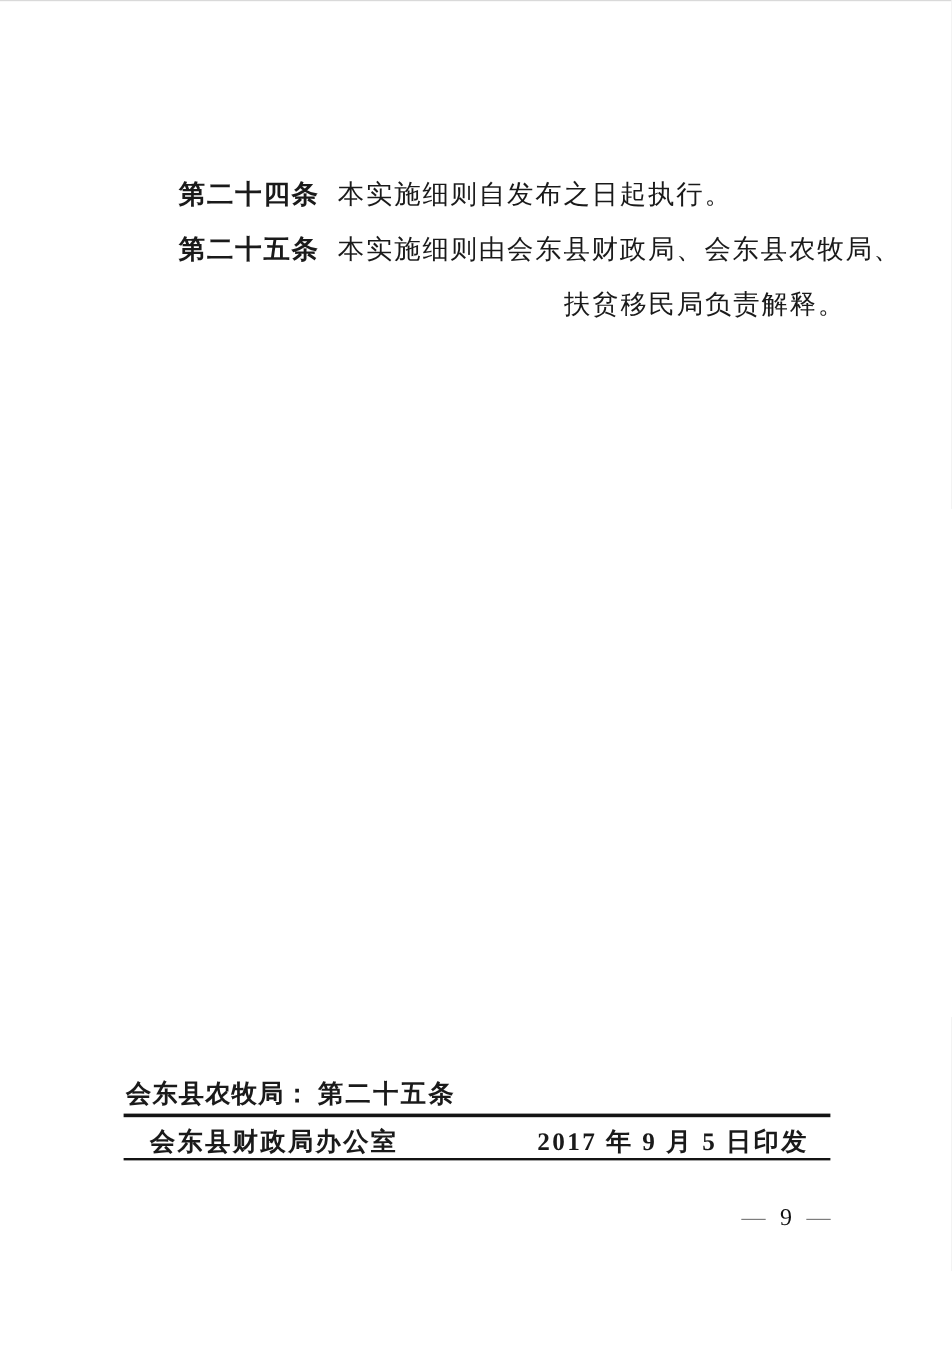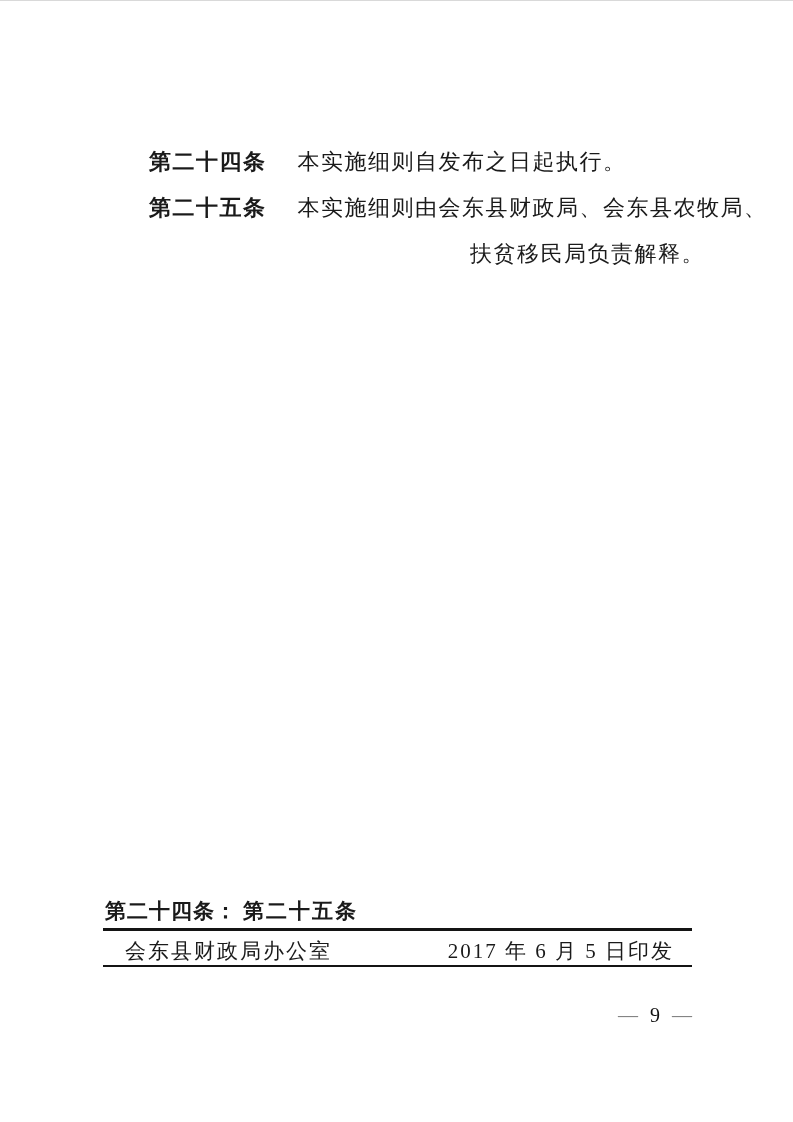--- a/index.html
+++ b/index.html
@@ -30,21 +30,21 @@
     font-size: 22px;
     letter-spacing: 1.5px;
     white-space: nowrap;
     line-height: 30px;
   }
   .doc-line.indented {
     text-indent: 44px;
   }
   .clause-heading {
     font-weight: bold;
-    margin-right: 31px;
+    margin-right: 15px;
   }
   .disclosure-line {
     position: absolute;
     left: 105px;
     top: 897px;
     font-size: 21px;
     line-height: 28px;
     white-space: nowrap;
   }
   .disclosure-label {
@@ -71,20 +71,21 @@
     top: 938px;
     width: 589px;
     display: flex;
     justify-content: space-between;
     align-items: center;
     box-sizing: border-box;
     padding-left: 22px;
     padding-right: 18px;
     font-size: 21px;
     line-height: 26px;
+    font-weight: bold;
   }
   .issuer-name, .print-date {
     letter-spacing: 2px;
     white-space: nowrap;
   }
   .page-number {
     position: absolute;
     top: 1002px;
     right: 101px;
     font-size: 20px;
@@ -112,28 +113,28 @@
 
   <div class="doc-line indented" style="top:193px;">
     <span class="clause-heading">第二十五条</span><span>本实施细则由会东县财政局、会东县农牧局、</span>
   </div>
 
   <div class="doc-line" style="top:239px;text-align:right;">
     <span>扶贫移民局负责解释。</span>
   </div>
 
   <div class="disclosure-line">
-    <span class="disclosure-label">第二十四条：</span><span class="disclosure-value">第二十五条</span>
+    <span class="disclosure-label">会东县农牧局：</span><span class="disclosure-value">第二十五条</span>
   </div>
 
   <div class="rule rule-top"></div>
 
   <div class="issuer-row">
     <span class="issuer-name">会东县财政局办公室</span>
-    <span class="print-date">2017 年 6 月 5 日印发</span>
+    <span class="print-date">2017 年 9 月 5 日印发</span>
   </div>
 
   <div class="rule rule-bottom"></div>
 
   <div class="page-number">
     <span class="dash">—</span><span class="num">9</span><span class="dash">—</span>
   </div>
 
 </div>
 

